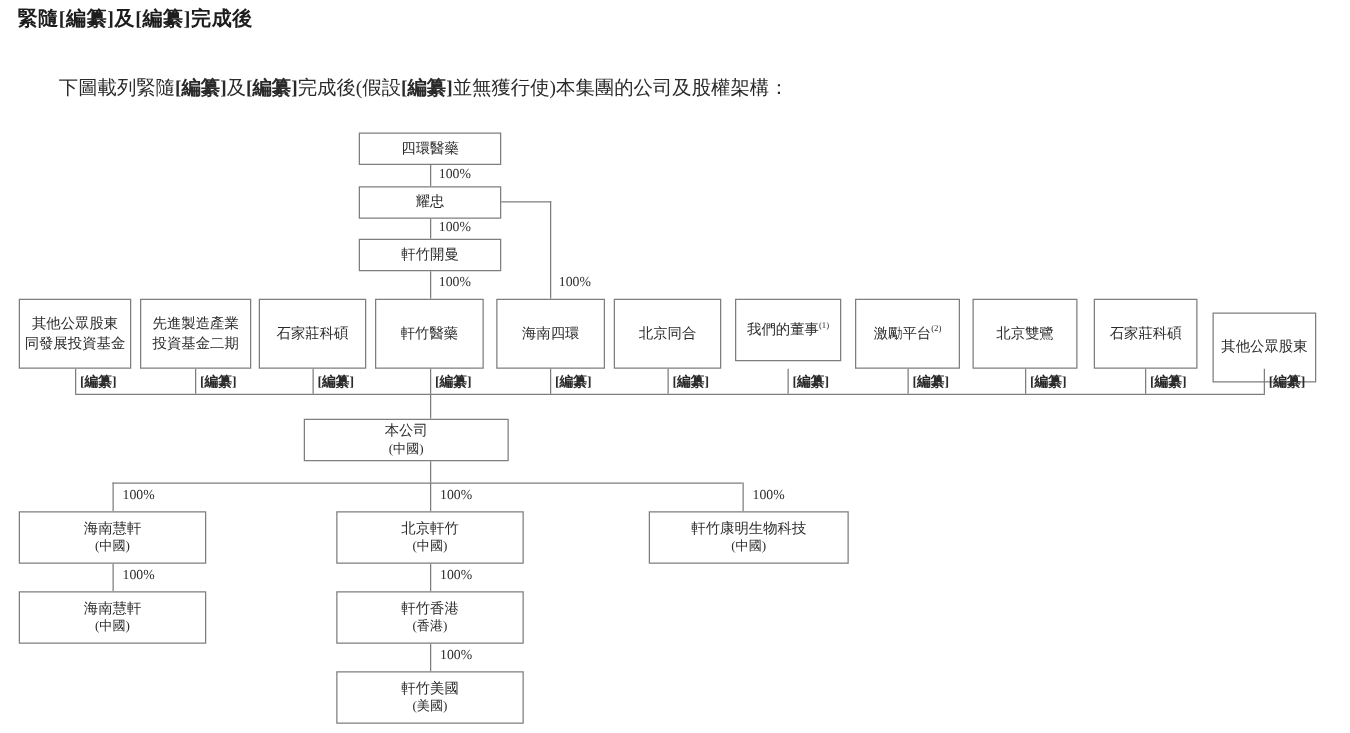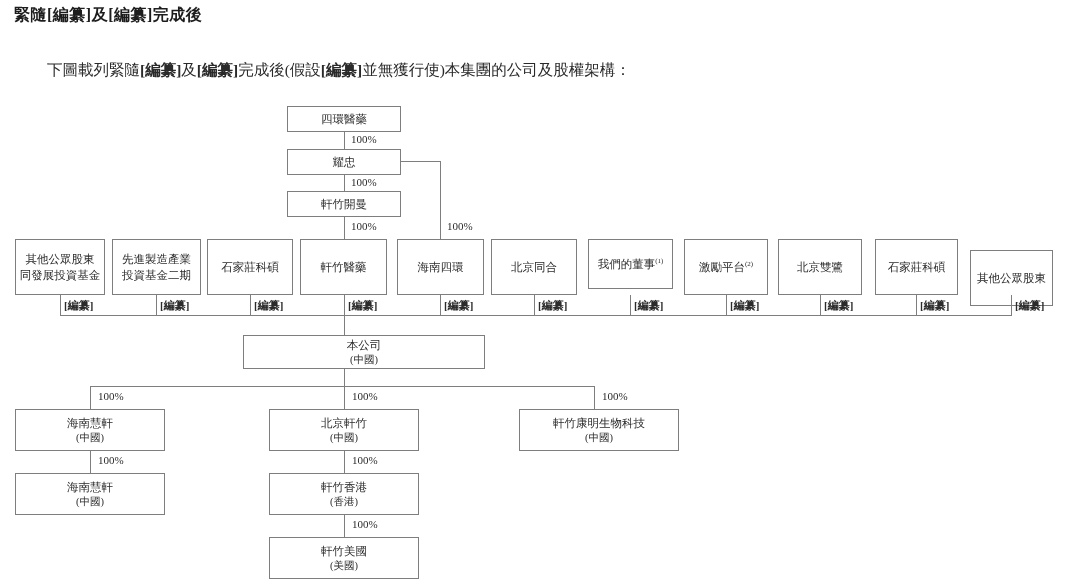--- a/index.html
+++ b/index.html
@@ -102,21 +102,21 @@
 <div class="vline" style="left:820px;top:295px;height:20px"></div>
 <div class="stake" style="left:824px;top:298px">[編纂]</div>
 <div class="vline" style="left:916px;top:295px;height:20px"></div>
 <div class="stake" style="left:920px;top:298px">[編纂]</div>
 <div class="vline" style="left:1011px;top:295px;height:20px"></div>
 <div class="stake" style="left:1015px;top:298px">[編纂]</div>
 
 <div class="hline" style="left:60px;top:315px;width:952px"></div>
 <div class="vline" style="left:344px;top:315px;height:20px"></div>
 
-<div class="box" style="left:243px;top:335px;width:242px;height:34px">
+<div class="box" style="left:243px;top:335px;width:164px;height:34px">
     <span>本公司</span>
     <span class="jur">(中國)</span>
   </div>
 
 <div class="vline" style="left:344px;top:369px;height:17px"></div>
 <div class="hline" style="left:90px;top:386px;width:504px"></div>
 <div class="vline" style="left:90px;top:386px;height:23px"></div>
 <div class="vline" style="left:344px;top:386px;height:23px"></div>
 <div class="vline" style="left:594px;top:386px;height:23px"></div>
 <div class="pct" style="left:98px;top:390px">100%</div>

